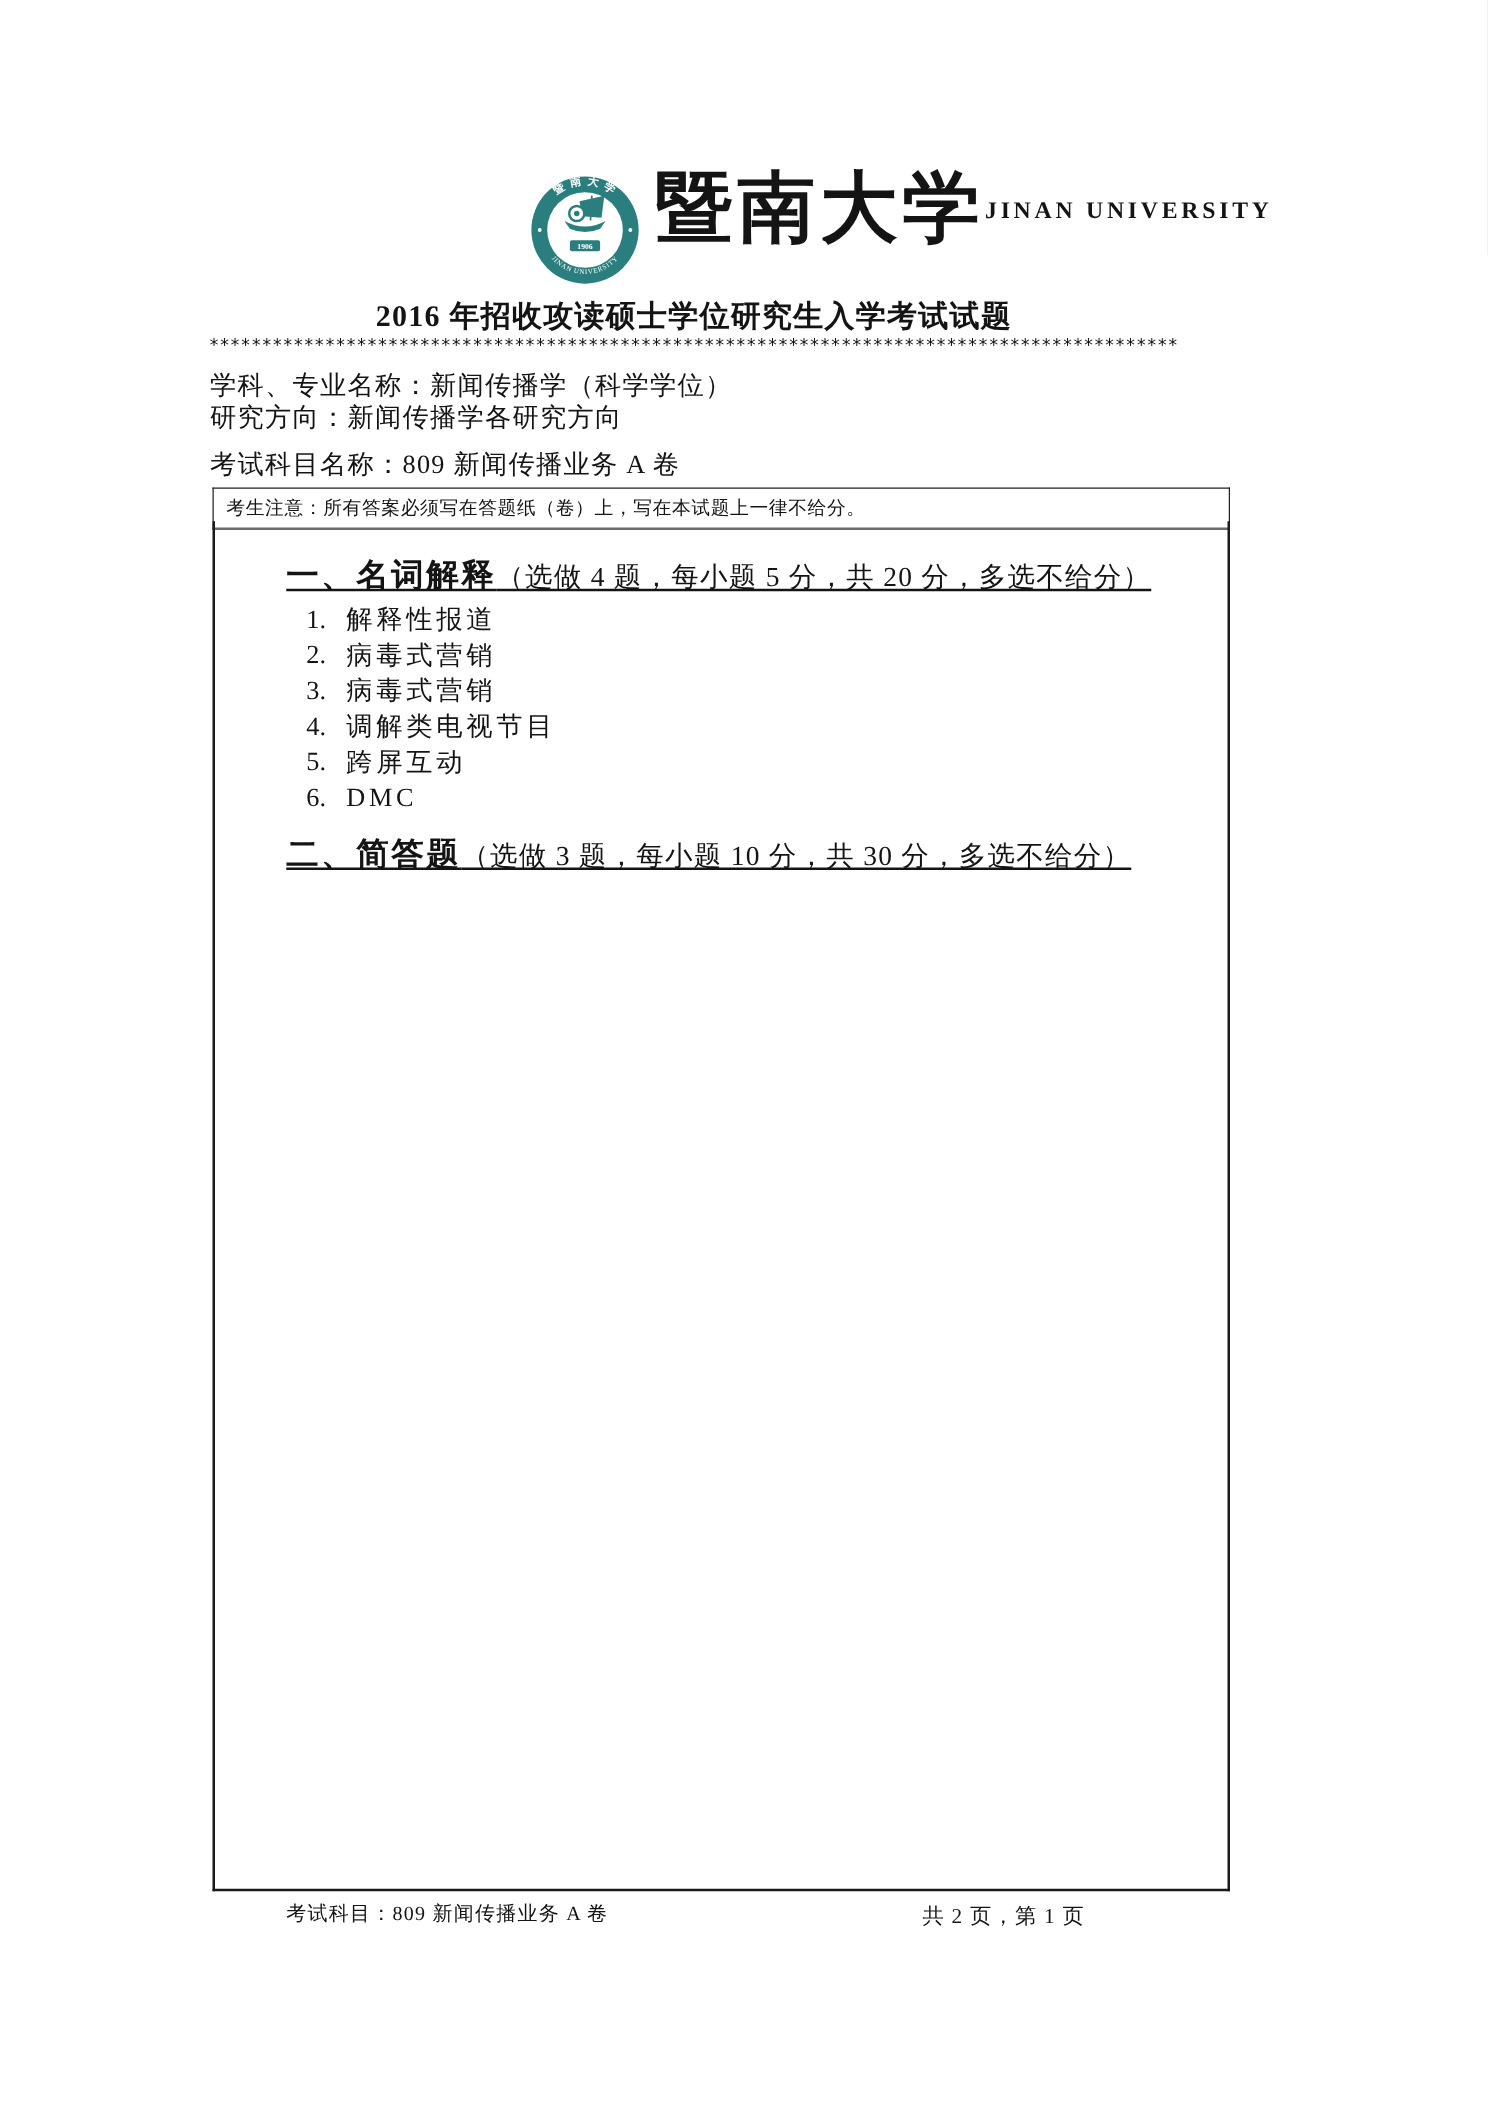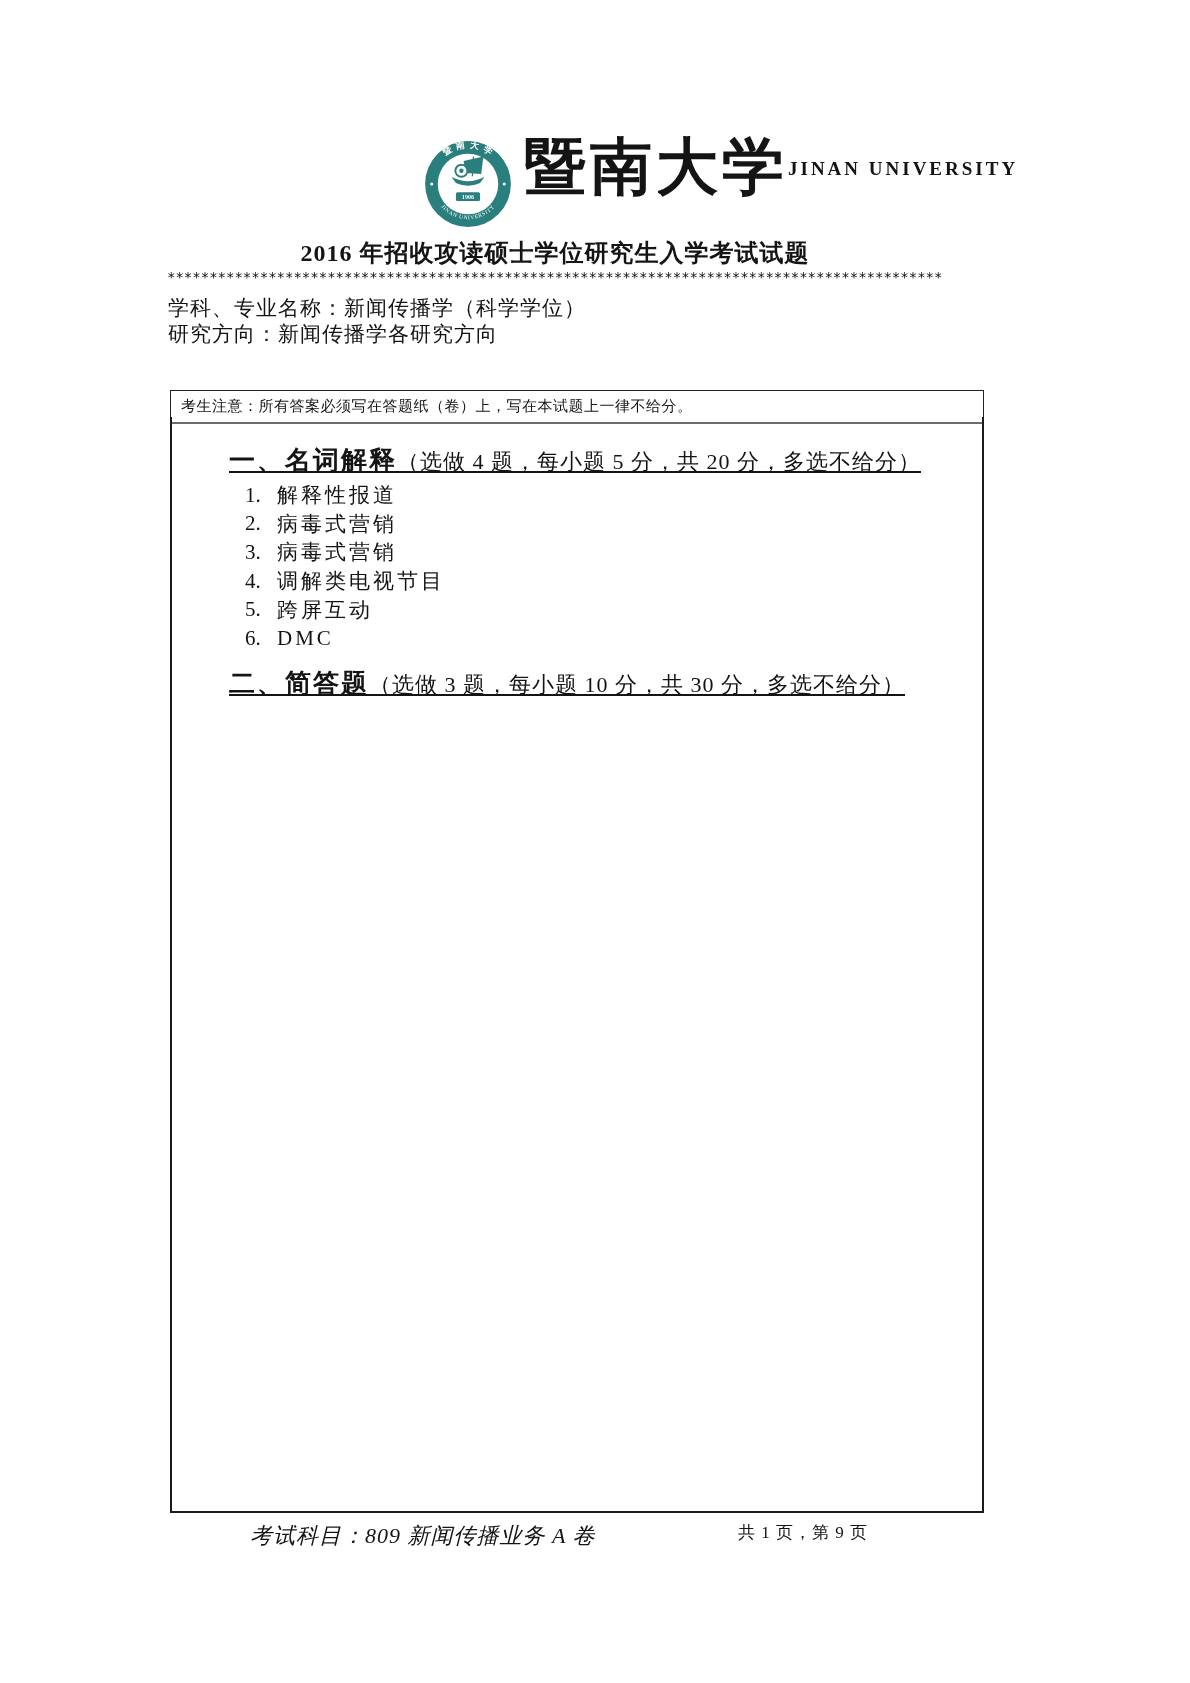--- a/index.html
+++ b/index.html
@@ -127,26 +127,25 @@
     display: flex;
     height: 28.6px;
     align-items: center;
   }
   .qnum  { width: 32px; letter-spacing: 0; }
   .qtext { letter-spacing: 3px; white-space: nowrap; }
 
   
   .footer-left {
     position: absolute;
-    left: 250px;
+    left: 229px;
     top: 1521px;
-    font-size: 22px;
-    letter-spacing: 1px;
-    white-space: nowrap;
-    font-style: italic;
+    font-size: 16px;
+    letter-spacing: 1px;
+    white-space: nowrap;
   }
   .footer-right {
     position: absolute;
     left: 738px;
     top: 1521px;
     font-size: 17px;
     letter-spacing: 1px;
     white-space: nowrap;
   }
 </style>
@@ -185,20 +184,21 @@
       <div class="logo-en">JINAN  UNIVERSITY</div>
     </div>
   </div>
 
   <div class="doc-title">2016 年招收攻读硕士学位研究生入学考试试题</div>
 
   <div class="stars">**********************************************************************************************************************</div>
 
   <div class="meta-line meta-major">学科、专业名称：新闻传播学（科学学位）</div>
   <div class="meta-line meta-direction">研究方向：新闻传播学各研究方向</div>
+  <div class="meta-line meta-subject">考试科目名称：809 新闻传播业务 A 卷</div>
 
   <div class="notice-box">
     <span>考生注意：所有答案必须写在答题纸（卷）上，写在本试题上一律不给分。</span>
   </div>
 
   <div class="main-box"></div>
 
   <div class="sec-heading sec1">
     <span class="sec-bold">一、名词解释</span><span>（选做 4 题，每小题 5 分，共 20 分，多选不给分）</span>
   </div>
@@ -228,15 +228,15 @@
       <span class="qnum">6.</span>
       <span class="qtext">DMC</span>
     </div>
   </div>
 
   <div class="sec-heading sec2">
     <span class="sec-bold">二、简答题</span><span>（选做 3 题，每小题 10 分，共 30 分，多选不给分）</span>
   </div>
 
   <div class="footer-left">考试科目：809 新闻传播业务 A 卷</div>
-  <div class="footer-right">共 1 页，第  9 页</div>
+  <div class="footer-right">共 2 页，第  1 页</div>
 
 </div>
 
 </body></html>

